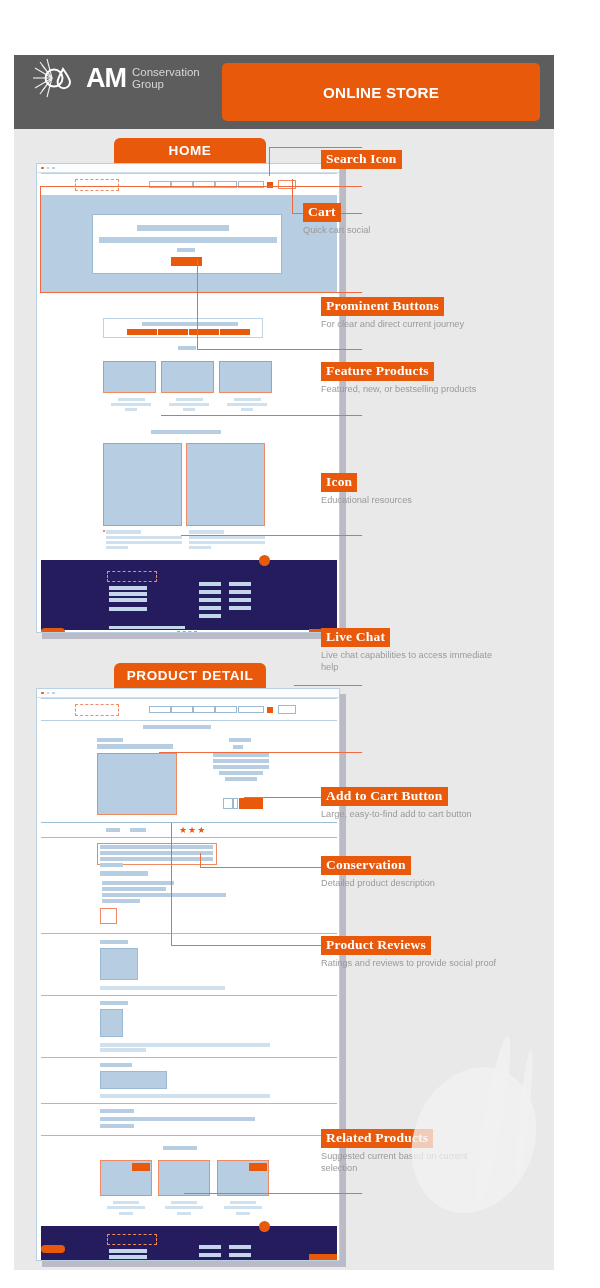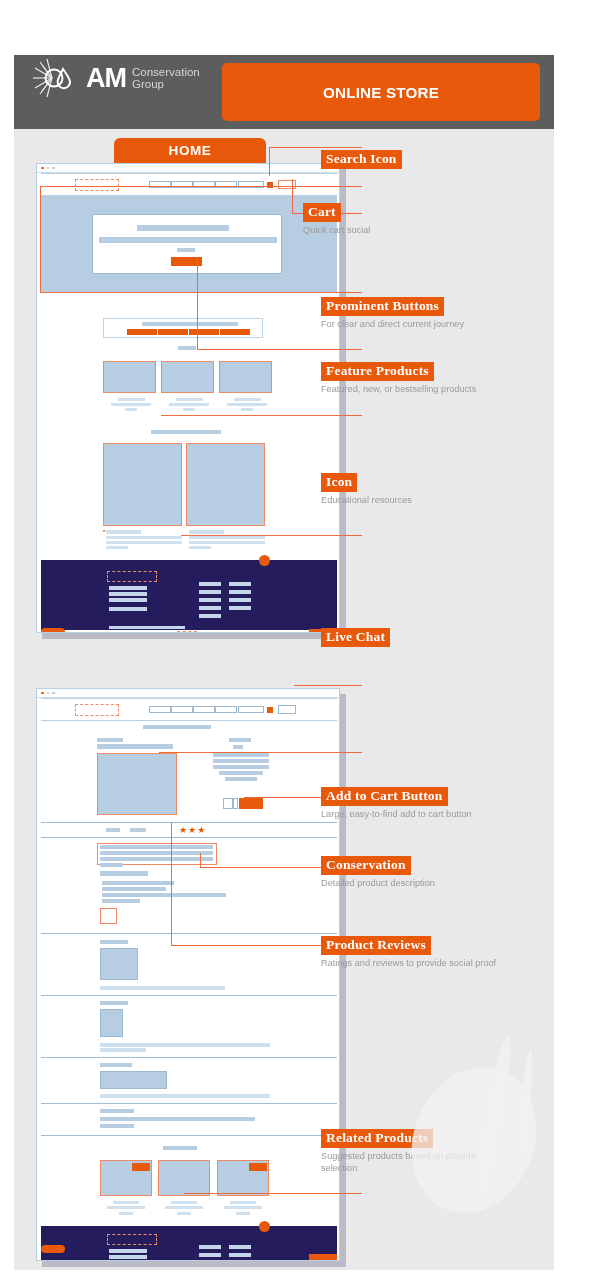--- a/index.html
+++ b/index.html
@@ -308,22 +308,24 @@
   <div class="anno" style="left:307px; top:306px;">
     <span class="tag">Feature Products</span>
     <span class="desc">Featured, new, or bestselling products</span>
   </div>
   <div class="anno" style="left:307px; top:417px;">
     <span class="tag">Icon</span>
     <span class="desc">Educational resources</span>
   </div>
   <div class="anno" style="left:307px; top:572px;">
     <span class="tag">Live Chat</span>
-  </div>
-
+    <span class="desc">Live chat capabilities to access immediate help</span>
+  </div>
+
+  <div class="tab" id="tab-pdp">PRODUCT DETAIL</div>
 
   <div class="browser" id="frame-pdp">
     <div class="chrome">
       <span class="dot r"></span>
       <span class="dot g"></span>
       <span class="dot b"></span>
     </div>
     <div class="page">
 
       <div class="rule" style="left:4px; top:0px; width:296px;"></div>
@@ -445,20 +447,20 @@
   <div class="anno" style="left:307px; top:800px;">
     <span class="tag">Conservation</span>
     <span class="desc">Detailed product description</span>
   </div>
   <div class="anno" style="left:307px; top:880px;">
     <span class="tag">Product Reviews</span>
     <span class="desc">Ratings and reviews to provide social proof</span>
   </div>
   <div class="anno" style="left:307px; top:1073px;">
     <span class="tag">Related Products</span>
-    <span class="desc">Suggested products based on provide selection</span>
+    <span class="desc">Suggested current based on current selection</span>
   </div>
 
   <div class="swoosh" style="left:400px; top:1010px; width:120px; height:150px; transform:rotate(22deg); opacity:.75;"></div>
   <div class="swoosh" style="left:470px; top:980px; width:18px; height:170px; transform:rotate(10deg); opacity:.9;"></div>
   <div class="swoosh" style="left:505px; top:995px; width:10px; height:130px; transform:rotate(6deg); opacity:.9;"></div>
 
 </div>
 
 </body></html>

